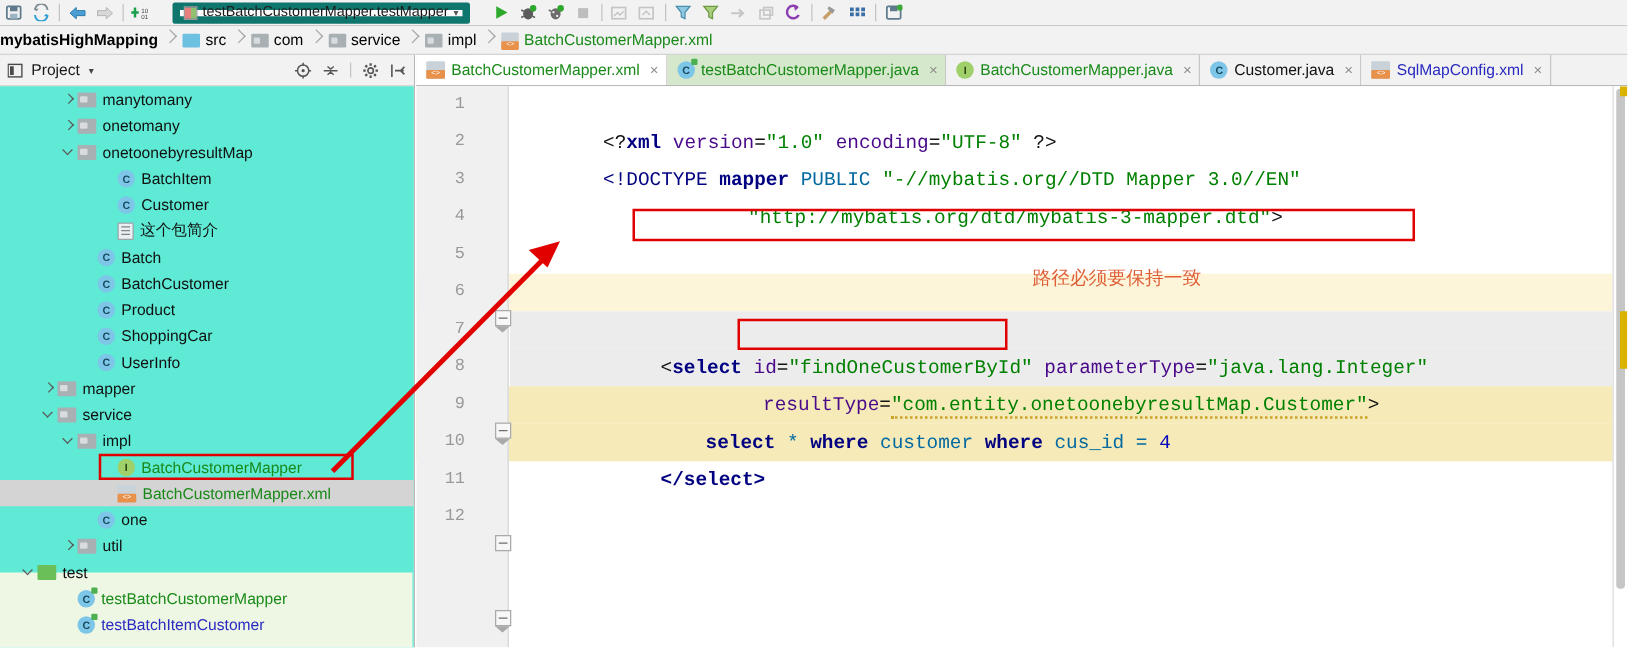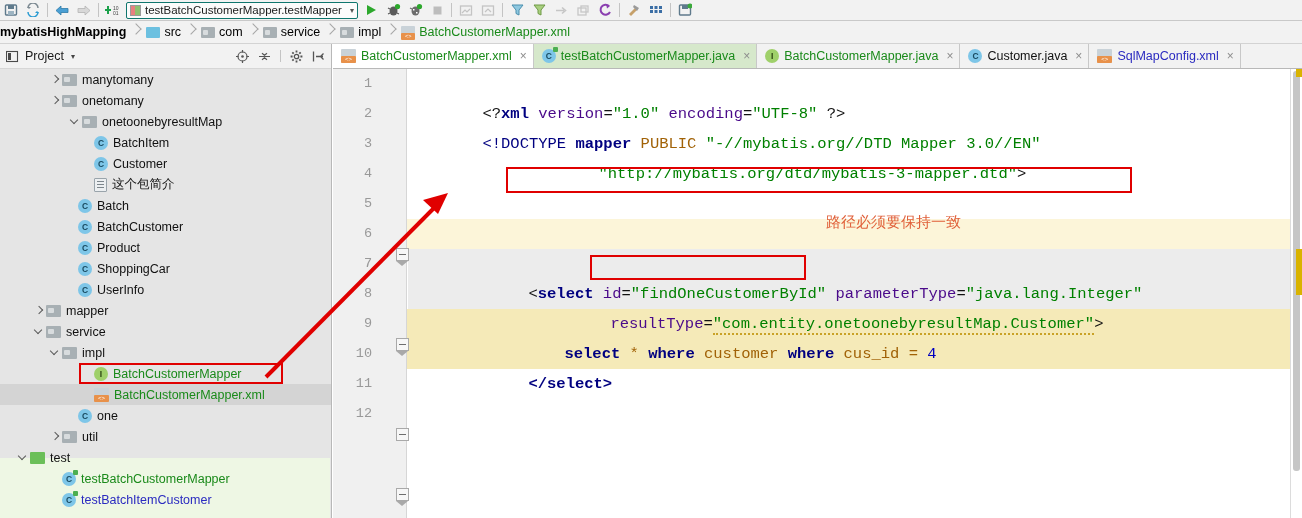--- a/index.html
+++ b/index.html
@@ -18,23 +18,23 @@
     display: flex; align-items: center;
   }
   .tb-ico {
     width: 22px; height: 19px; position: relative;
     display: flex; align-items: center; justify-content: center;
     flex: none;
   }
   .tb-sep { width: 1px; height: 14px; background: #c4c4c4; margin: 0 3px; flex: none; }
   .runcfg {
     height: 17px; min-width: 232px; background: #fbfbfb;
-    border: 1px solid #0f766e; border-radius: 2px;
+    border: 6px solid #0f766e; border-radius: 2px;
     display: flex; align-items: center; gap: 4px;
-    padding: 0 3px; margin: 0 2px; flex: none;
+    padding: 0 3px; margin: 0 14px; flex: none;
   }
   .runcfg .label {
     font-size: 11.5px; color: #1a1a1a; white-space: nowrap;
     overflow: hidden; line-height: 15px;
   }
   .runcfg .chev { margin-left: auto; color: #555; font-size: 8px; }
   .cfg-ic { width: 11px; height: 11px; flex: none;
     background: linear-gradient(90deg,#e87f7f 0 50%, #8fbf6f 50% 100%);
     border: 1px solid #9a9a9a; }
 
@@ -81,21 +81,21 @@
     height: 25px; background: #f2f2f2; border-bottom: 1px solid #d6d6d6;
     display: flex; align-items: center; padding: 0 6px;
   }
   .projhdr .ttl { font-size: 12.5px; color: #1a1a1a; margin-left: 6px; }
   .projhdr .dd { margin-left: 7px; color: #444; font-size: 8px; }
   .projhdr .tools { margin-left: auto; display: flex; align-items: center; gap: 9px; }
   .hicon { width: 13px; height: 13px; display: block; }
 
   .tree {
     position: absolute; left: 0; top: 25px; right: 0; bottom: 0;
-    overflow: hidden; background: #e5e5e5;
+    overflow: hidden; background: #5eead4;
   }
   .trow {
     height: 21px; display: flex; align-items: center; white-space: nowrap;
     font-size: 12.5px; position: relative;
   }
   .trow .tw { font-size: 12.5px; }
   .twisty { width: 14px; height: 21px; flex: none; position: relative; }
   .twisty.r::before {
     content:""; position:absolute; left:4px; top:7px; width:5px; height:5px;
     border-top:1.4px solid #5a5a5a; border-right:1.4px solid #5a5a5a; transform:rotate(45deg);
@@ -204,21 +204,21 @@
     white-space: pre;
   }
   .hl-yellow { position: absolute; left: 0; right: 0; height: 30px; background: #fcf5d9; }
   .hl-yellow2 { position: absolute; left: 0; right: 0; height: 30px; background: #f5eab8; }
   .hl-grey { position: absolute; height: 30px; background: #ececec; }
   .t-punct { color: #111; }
   .t-tag   { color: #000080; font-weight: bold; }
   .t-attr  { color: #4a0a8a; }
   .t-str   { color: #008000; }
   .t-kw    { color: #000080; font-weight: bold; }
-  .t-plain { color: #a16207; }
+  .t-plain { color: #0369a1; }
   .t-num   { color: #0000c0; }
   .t-doct  { color: #000080; }
   .t-angle { color: #111; }
   .wavy { border-bottom: 2px dotted #c9a227; }
 
   
   .rgut {
     position: absolute; right: 0; top: 0; width: 12px; height: 449px;
     background: #ffffff; border-left: 1px solid #dcdcdc;
   }
@@ -454,21 +454,21 @@
           <div class="trow" style="padding-left: 48px;">
             <span class="twisty r"></span>
             <span class="fldr"></span>
             <span class="tw lbl-black">manytomany</span>
           </div>
           <div class="trow" style="padding-left: 48px;">
             <span class="twisty r"></span>
             <span class="fldr"></span>
             <span class="tw lbl-black">onetomany</span>
           </div>
-          <div class="trow" style="padding-left: 68px; text-align: right;">
+          <div class="trow" style="padding-left: 48px; text-align: right;">
             <span class="twisty d"></span>
             <span class="fldr"></span>
             <span class="tw lbl-black">onetoonebyresultMap</span>
           </div>
           <div class="trow" style="padding-left: 80px;">
             <span class="twisty"></span>
             <span class="cls">C</span>
             <span class="tw lbl-black">BatchItem</span>
           </div>
           <div class="trow" style="padding-left: 80px;">

